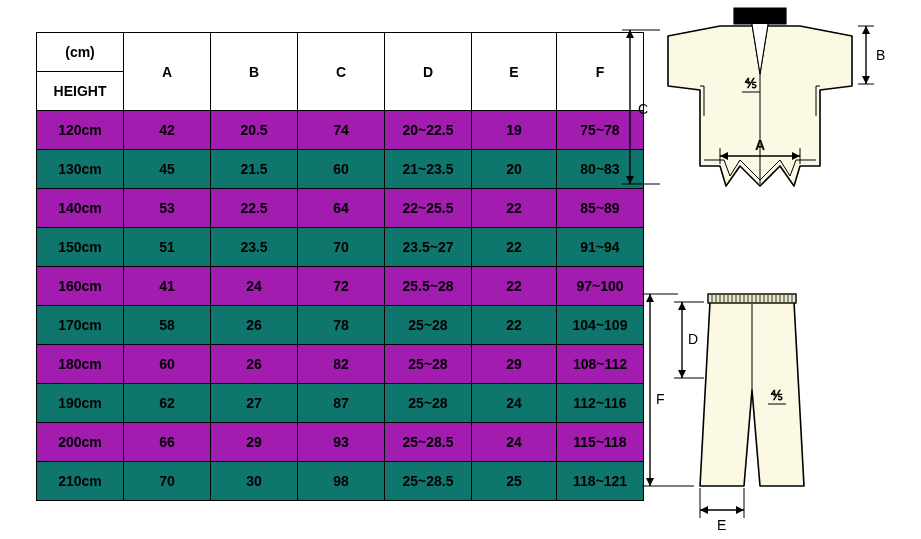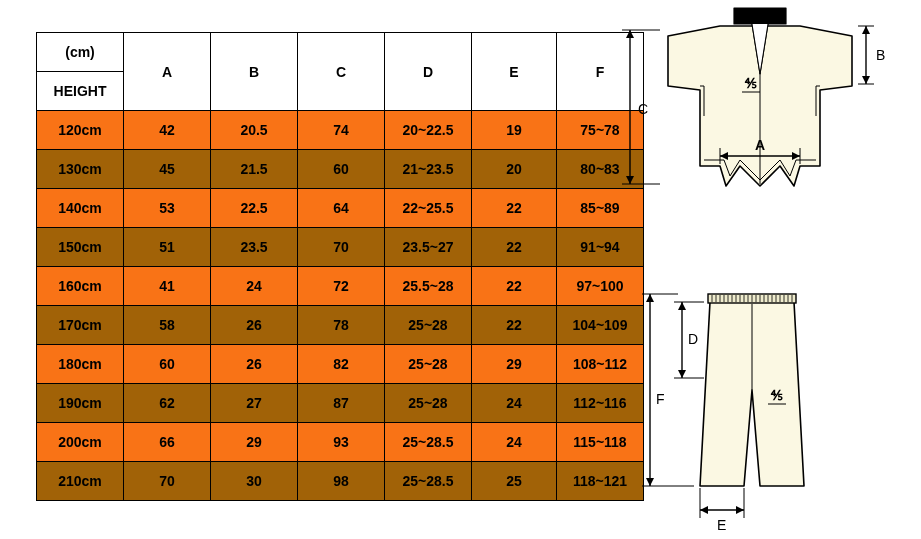--- a/index.html
+++ b/index.html
@@ -52,24 +52,24 @@
   .col-e  { width: 84px; }
   .col-f  { width: 86px; }
 
   .hdr-unit, .hdr-height {
     height: 33px;
   }
   .hdr-letter {
     font-size: 17px;
   }
   .row-shaded td {
-    background: #a16207;
+    background: #0f766e;
   }
   .row-plain td {
-    background: #f97316;
+    background: #a21caf;
   }
 
   
   .diagram {
     position: absolute;
     right: 0;
     top: 0;
     width: 313px;
     height: 539px;
   }

